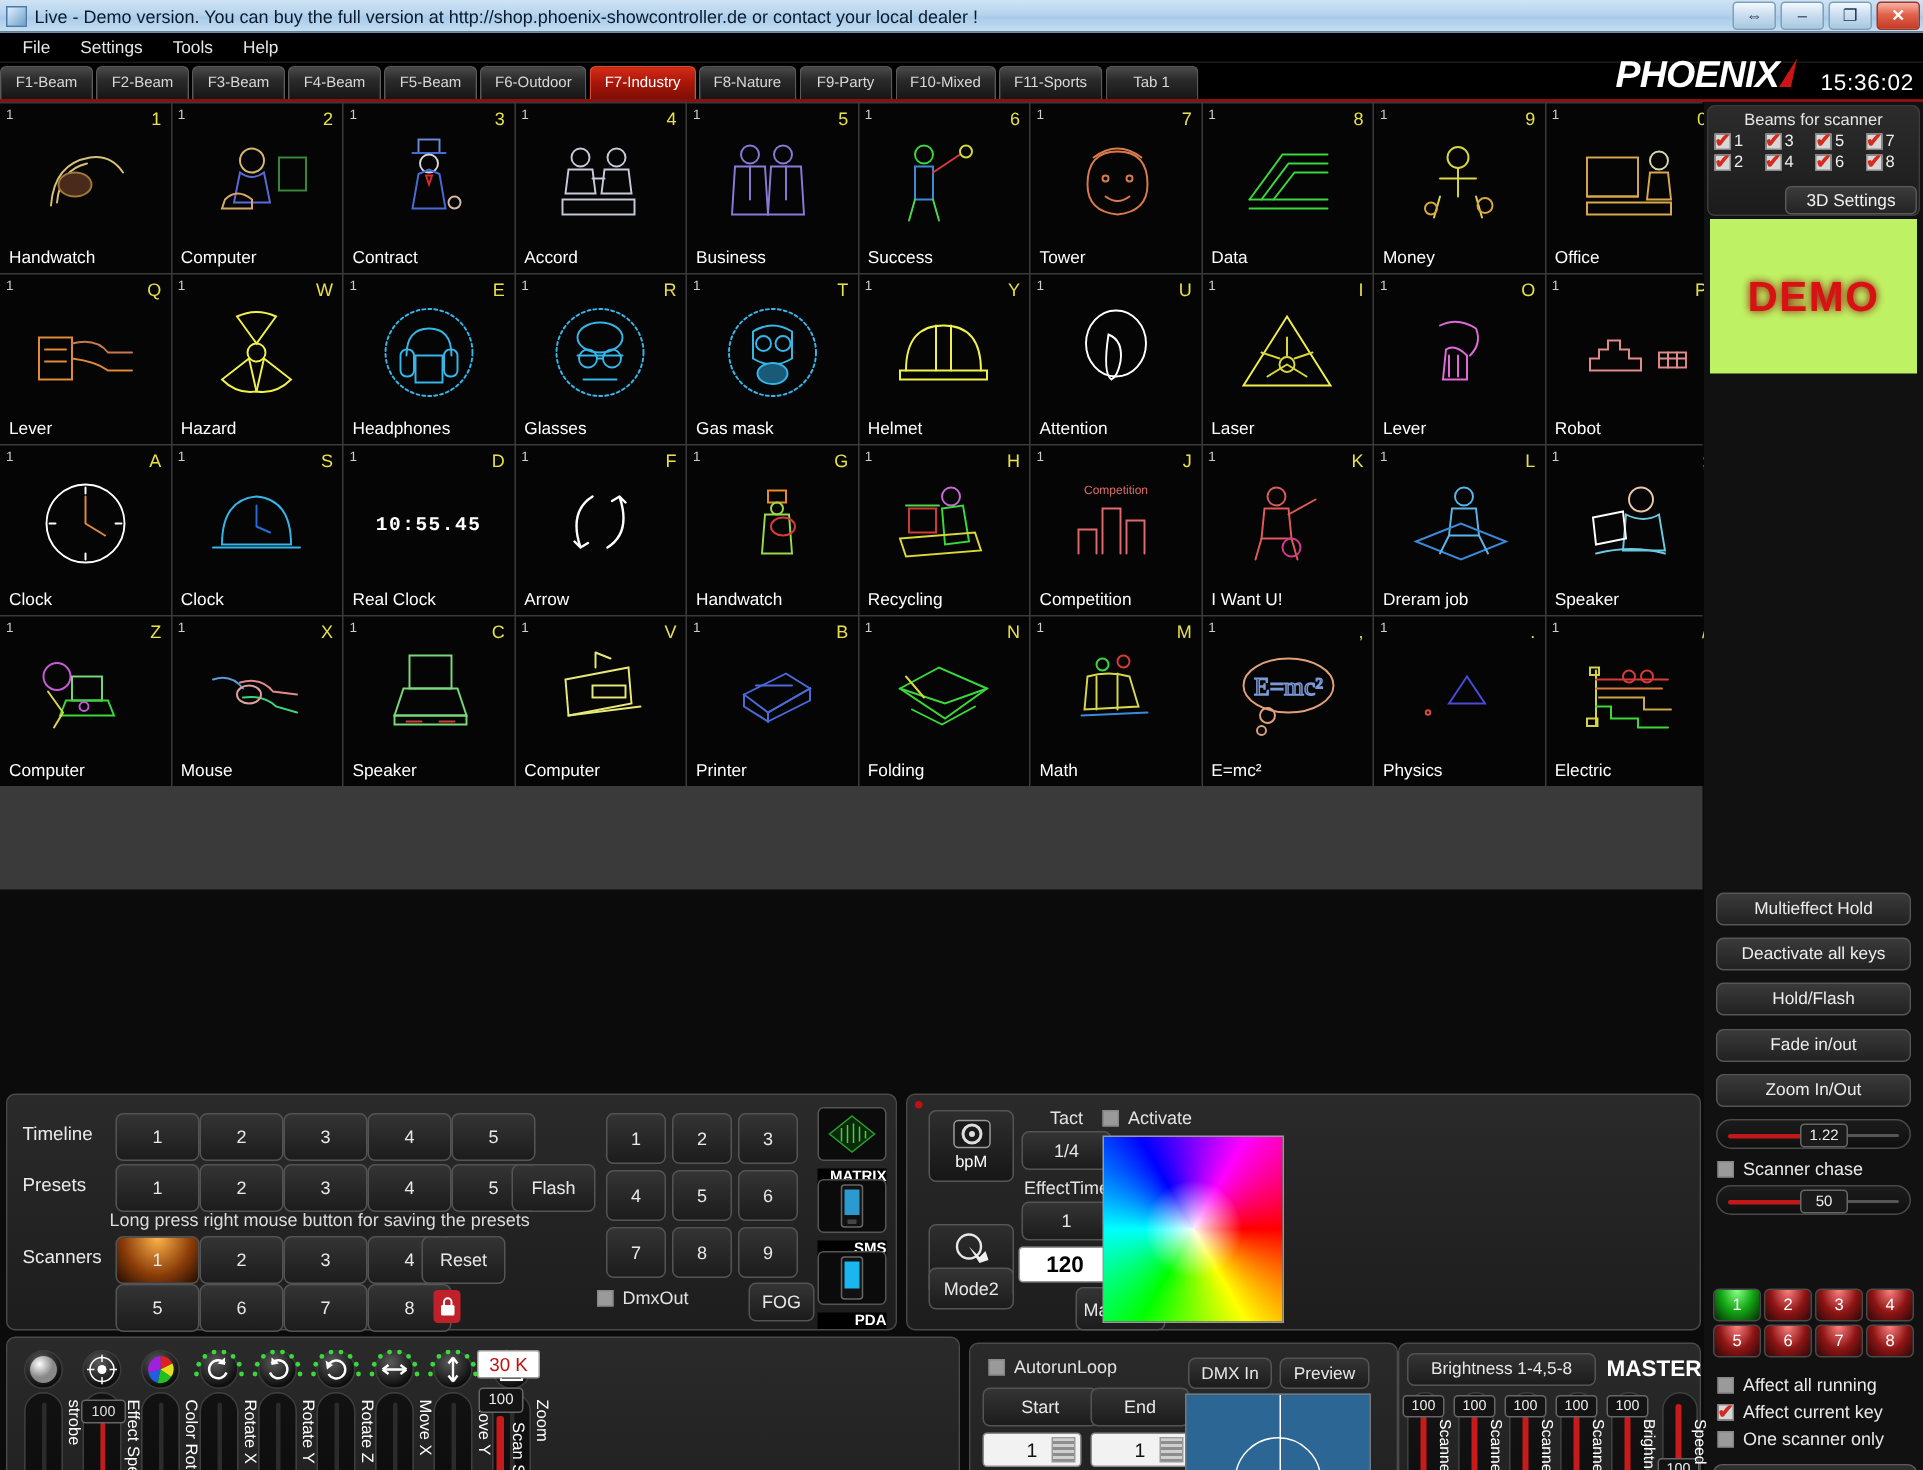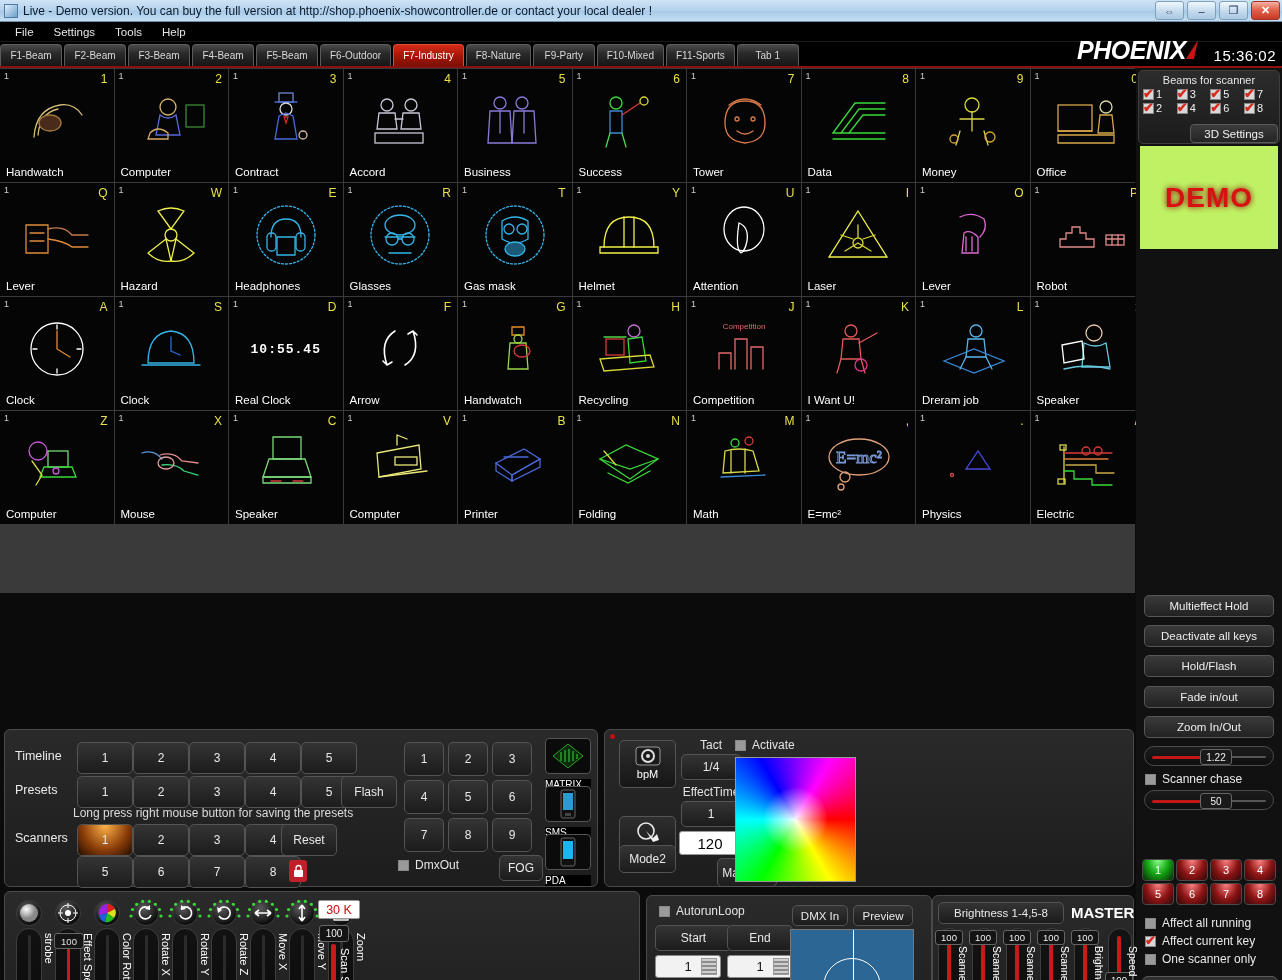--- a/index.html
+++ b/index.html
@@ -120,21 +120,21 @@
   .btn{ background:linear-gradient(to bottom,#343434,#1c1c1c); border:1px solid #545454;
      border-radius:5px; display:flex;align-items:center;justify-content:center;
      color:#e8e8e8; font-size:12px; }
   .btn.hi{ background:radial-gradient(ellipse at 50% 0%,#ffb44a 0%,#8a3c08 60%,#200d02 100%); }
 
   #pTimeline .rowlbl{ position:absolute; left:10px; font-size:12.5px; color:#eaeaea;}
   .tb{ position:absolute; width:56px; height:32px; }
   .sideicon{ position:absolute; right:6px; width:46px; }
   .sideicon .ib{ width:46px;height:36px;border:1px solid #555;border-radius:4px;background:#0b0b0b;
      display:flex;align-items:center;justify-content:center;}
-  .sideicon .cap{ text-align:left; font-size:10px; color:#fff; background:#000; margin-top:5px;}
+  .sideicon .cap{ text-align:right; font-size:10px; color:#fff; background:#000; margin-top:5px;font-weight:bold;}
 
   .vfader{ position:relative; width:26px; height:104px; border-radius:13px;
      background:linear-gradient(to bottom,#121212,#090909); border:1px solid #3e3e3e; }
   .vfader .rail{ position:absolute; left:11px; top:6px; bottom:6px; width:3px; background:#2b2b2b; border-radius:2px;}
   .vfader .fill{ position:absolute; left:11px; width:3px; background:#c81a1a; border-radius:2px;}
   .vknob{ position:absolute; left:-2px; width:30px; height:16px; background:#151515; border:1px solid #666;
      border-radius:3px; display:flex;align-items:center;justify-content:center; font-size:9.5px; color:#e0e0e0;}
   .vname{ position:absolute; writing-mode:vertical-rl; font-size:11px; color:#fff; }
   .knobico{ width:26px;height:26px;border-radius:50%;
      background:radial-gradient(circle at 40% 30%,#5a5a5a,#0e0e0e 72%); border:1px solid #3c3c3c;
@@ -939,21 +939,21 @@
     </div>
 
     <div class="btn" style="position:absolute;left:14px;top:115px;width:57px;height:28px;">Mode2</div>
 
     <div class="lbl" style="position:absolute;left:76px;top:8px;width:60px;text-align:center;">Tact</div>
     <div class="btn" style="position:absolute;left:76px;top:24px;width:60px;height:26px;">1/4</div>
 
     <div class="lbl" style="position:absolute;left:70px;top:55px;width:72px;text-align:center;">EffectTime</div>
     <div class="btn" style="position:absolute;left:76px;top:71px;width:60px;height:26px;">1</div>
 
-    <div style="position:absolute;left:74px;top:101px;width:62px;height:24px;background:#fff;border:1px solid #999;border-radius:3px;display:flex;align-items:center;justify-content:center;color:#000;font-weight:normal;font-size:15px;">120</div>
+    <div style="position:absolute;left:74px;top:101px;width:62px;height:24px;background:#fff;border:1px solid #999;border-radius:3px;display:flex;align-items:center;justify-content:center;color:#000;font-weight:bold;font-size:15px;">120</div>
 
     <div class="btn" style="position:absolute;left:76px;top:128px;width:60px;height:29px;margin-left:36px;">ManBPM</div>
 
     <div style="position:absolute;left:130px;top:8px;display:flex;align-items:center;gap:6px;">
       <span class="chk gray"></span>
       <span class="lbl">Activate</span>
     </div>
     <div id="colorwheel">
         <div id="cwfade"></div>
       </div>

